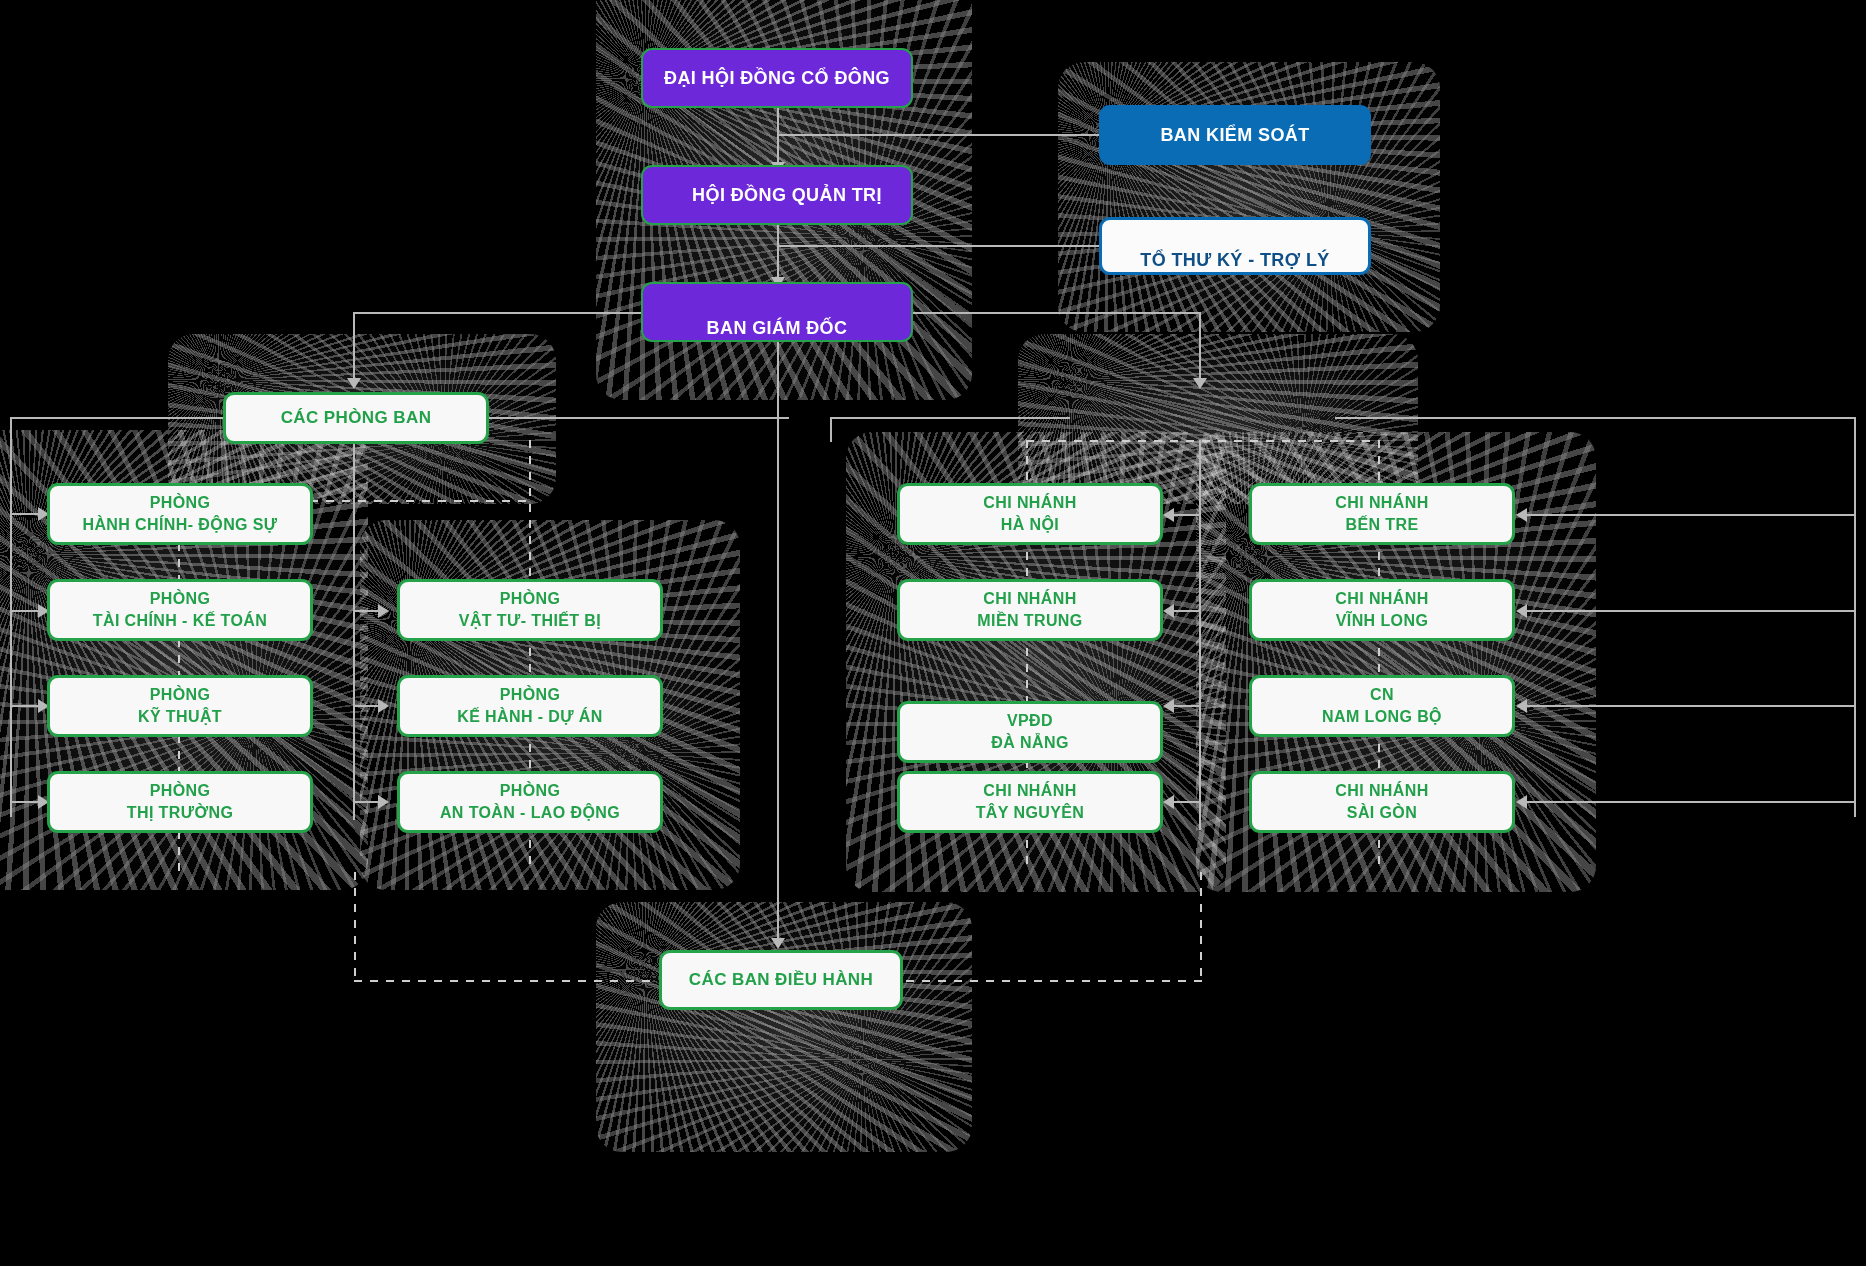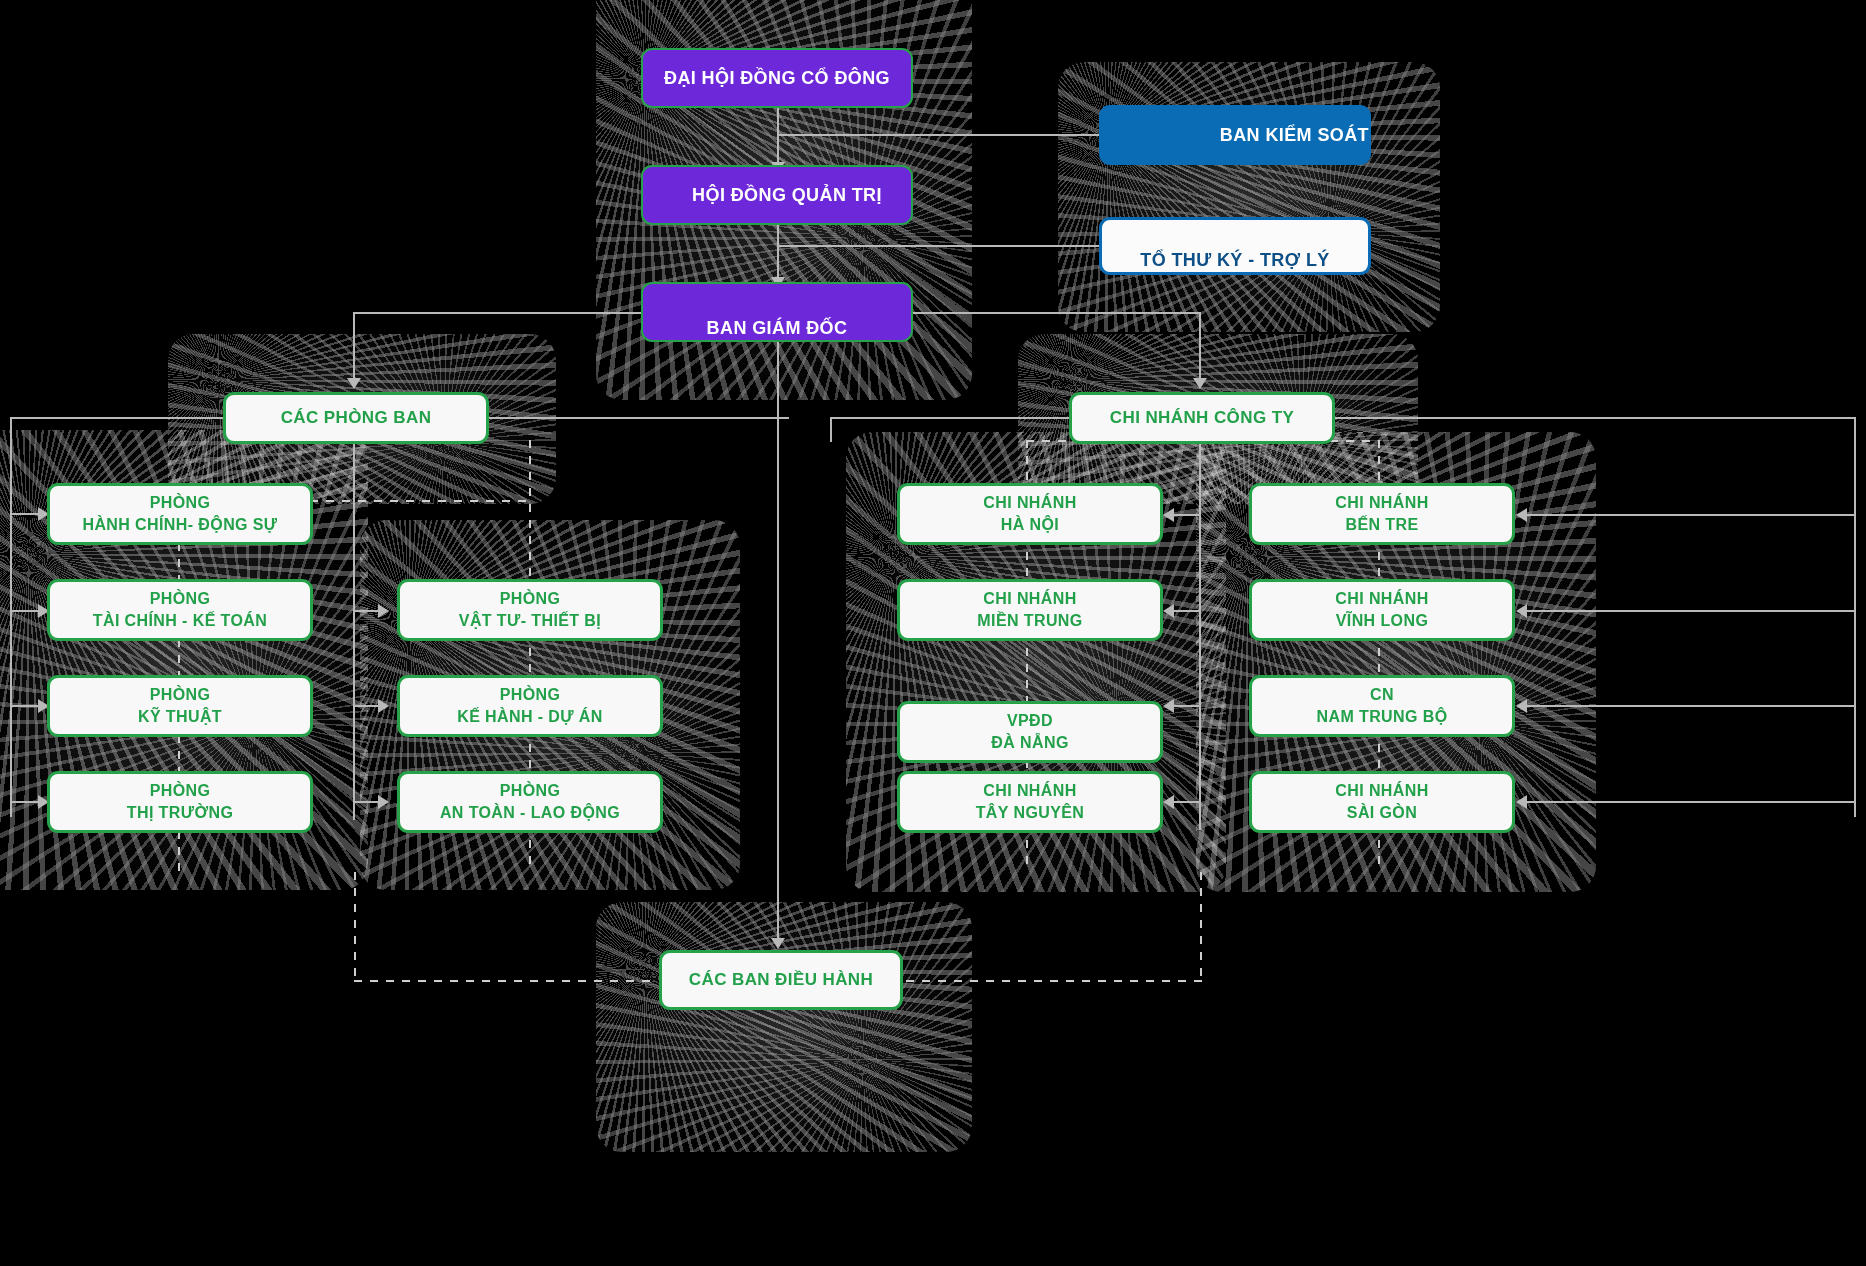--- a/index.html
+++ b/index.html
@@ -245,21 +245,21 @@
   </div>
 
   <div class="node solid-green" style="left:641px;top:165px;width:272px;height:60px;padding-left:20px;">
     <span class="lbl">HỘI ĐỒNG QUẢN TRỊ</span>
   </div>
 
   <div class="node solid-green" style="left:641px;top:282px;width:272px;height:60px;align-items:flex-end;">
     <span class="lbl">BAN GIÁM ĐỐC</span>
   </div>
 
-  <div class="node solid-blue" style="left:1099px;top:105px;width:272px;height:60px;justify-content:flex-end;">
+  <div class="node solid-blue" style="left:1099px;top:105px;width:272px;height:60px;">
     <span class="lbl">BAN KIỂM SOÁT</span>
   </div>
 
   <div class="node outline-blue" style="left:1099px;top:217px;width:272px;height:58px;">
     <span class="lbl">TỔ THƯ KÝ - TRỢ LÝ</span>
   </div>
 
   <div class="node outline-green" style="left:223px;top:392px;width:266px;height:52px;">
     <span class="lbl">CÁC PHÒNG BAN</span>
   </div>
@@ -306,23 +306,20 @@
     </div>
   </div>
 
   <div class="node outline-green small" style="left:397px;top:771px;width:266px;height:62px;">
     <div>
       <span class="lbl">PHÒNG</span>
       <span class="lbl">AN TOÀN - LAO ĐỘNG</span>
     </div>
   </div>
 
-  <div class="node outline-green" style="left:1069px;top:392px;width:266px;height:52px;">
-    <span class="lbl">CHI NHÁNH CÔNG TY</span>
-  </div>
 
   <div class="node outline-green small" style="left:897px;top:483px;width:266px;height:62px;">
     <div>
       <span class="lbl">CHI NHÁNH</span>
       <span class="lbl">HÀ NỘI</span>
     </div>
   </div>
 
   <div class="node outline-green small" style="left:897px;top:579px;width:266px;height:62px;">
     <div>
@@ -355,21 +352,21 @@
   <div class="node outline-green small" style="left:1249px;top:579px;width:266px;height:62px;">
     <div>
       <span class="lbl">CHI NHÁNH</span>
       <span class="lbl">VĨNH LONG</span>
     </div>
   </div>
 
   <div class="node outline-green small" style="left:1249px;top:675px;width:266px;height:62px;">
     <div>
       <span class="lbl">CN</span>
-      <span class="lbl">NAM TRUNG BỘ</span>
+      <span class="lbl">NAM LONG BỘ</span>
     </div>
   </div>
 
   <div class="node outline-green small" style="left:1249px;top:771px;width:266px;height:62px;">
     <div>
       <span class="lbl">CHI NHÁNH</span>
       <span class="lbl">SÀI GÒN</span>
     </div>
   </div>
 

